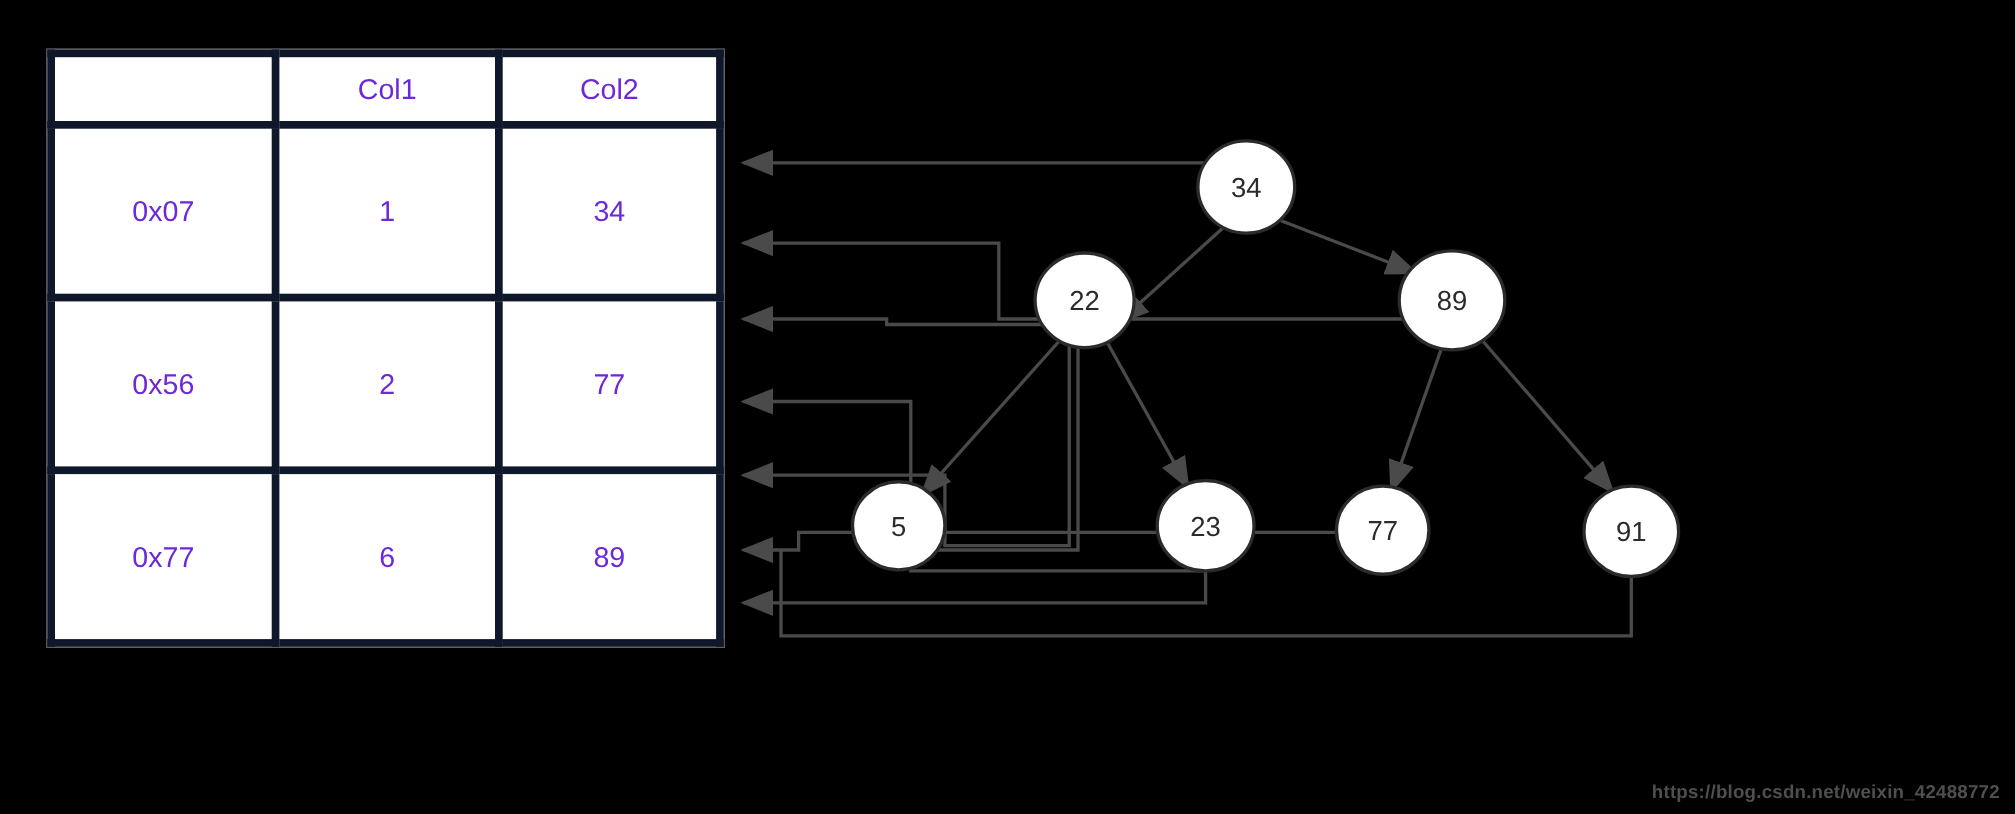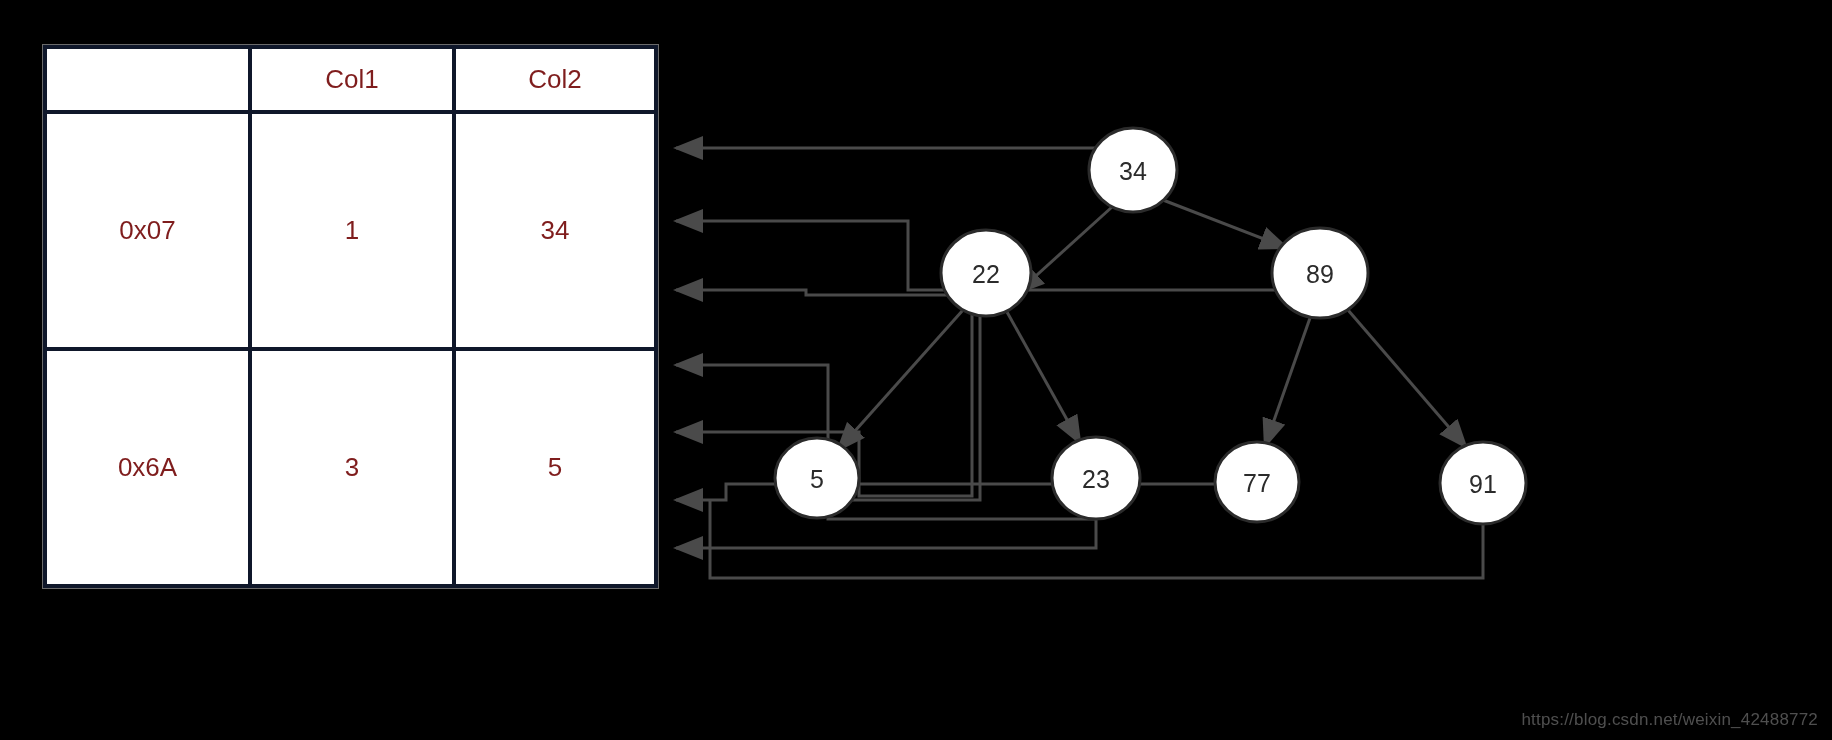--- a/index.html
+++ b/index.html
@@ -22,26 +22,26 @@
     width: 617px; height: 545px;
     background: #ffffff;
     border: 1px solid #6b6b6b;
   }
   table.addr-table {
     border-collapse: collapse;
     width: 100%; height: 100%;
     background: #ffffff;
   }
   table.addr-table td, table.addr-table th {
-    border: 4px solid #0f172a;
+    border: 7px solid #0f172a;
     text-align: center;
     vertical-align: middle;
     font-weight: normal;
     font-size: 26px;
-    color: #7f1d1d;
+    color: #6d28d9;
     font-family: "Liberation Sans", sans-serif;
     padding: 0;
     height: 68px;
   }
   table.addr-table th { height: 65px; }
   .col-a { width: 207px; }
   .col-b { width: 206px; }
   .col-c { width: 204px; }
   
   #diagram {
@@ -73,20 +73,21 @@
     stroke-width: 3;
   }
   
   #watermark {
     position: absolute;
     right: 14px; bottom: 10px;
     color: #4f4f4f;
     font-size: 17px;
     font-family: "Liberation Sans", sans-serif;
     letter-spacing: 0.2px;
+    font-weight: bold;
   }
 </style>
 </head>
 <body>
 
 <div id="root">
 
   <div id="table-wrap">
     <table class="addr-table">
       <thead>
@@ -96,23 +97,28 @@
           <th class="col-c">Col2</th>
         </tr>
       </thead>
       <tbody>
         <tr>
           <td class="col-a">0x07</td>
           <td class="col-b">1</td>
           <td class="col-c">34</td>
         </tr>
         <tr>
-          <td class="col-a">0x6A</td>
-          <td class="col-b">3</td>
-          <td class="col-c">5</td>
+          <td class="col-a">0x56</td>
+          <td class="col-b">2</td>
+          <td class="col-c">77</td>
+        </tr>
+        <tr>
+          <td class="col-a">0x77</td>
+          <td class="col-b">6</td>
+          <td class="col-c">89</td>
         </tr>
       </tbody>
     </table>
   </div>
 
   <svg id="diagram" viewBox="0 0 1832 740">
     <defs>
       <marker id="arrowhead" markerWidth="10" markerHeight="8" refX="9" refY="4" orient="auto" markerUnits="strokeWidth">
         <path d="M0,0 L10,4 L0,8 z" fill="#4a4a4a"></path>
       </marker>

